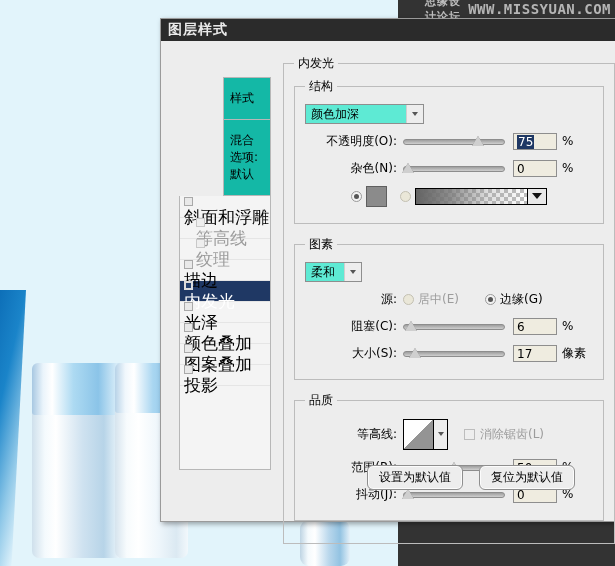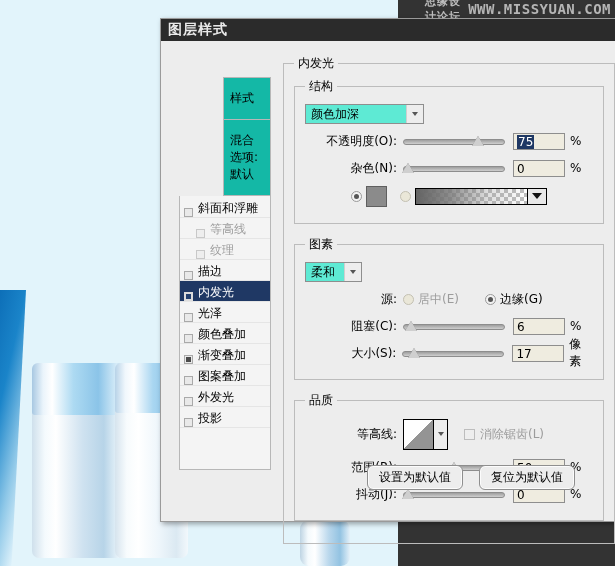--- a/index.html
+++ b/index.html
@@ -34,22 +34,22 @@
   #titlebar .t{color:#e9e9e9;font-size:14px;font-weight:bold;letter-spacing:1px;}
   #dlg-body{position:relative;height:480px;padding:8px 0 0 0;}
 
   
   #styles-panel{position:absolute;left:18px;top:36px;width:92px;}
   .sp-head{background:#14b8a6;border:1px solid #b7b7b7;border-bottom:none;
     padding:12px 6px;font-size:12px;margin-left:44px;}
   .sp-head.two{border-bottom:1px solid #b7b7b7;}
   #style-list{border:1px solid #b7b7b7;border-top:none;background:#f4f4f4;height:272px;
     padding-top:1px;}
-  .sl-item{display:flex;align-items:flex-end;height:20px;padding-left:4px;font-size:12px;
-    border-bottom:1px solid #e5e5e5;}
+  .sl-item{display:flex;align-items:flex-start;height:20px;padding-left:4px;font-size:17px;
+    border-bottom:1px solid #e5e5e5;flex-direction:column;}
   .sl-item.indent{padding-left:16px;}
   .sl-item.active{background:#1f3864;color:#ffffff;}
   .cb{width:9px;height:9px;border:1px solid #a9a9a9;background:#e9e9e9;
     margin-right:5px;flex:none;box-sizing:border-box;position:relative;}
   .cb.on::after{content:"";position:absolute;left:1px;top:1px;width:5px;height:5px;
     background:#4a4a4a;}
   .sl-item.active .cb{border-color:#dcdcdc;background:#dcdcdc;}
   .sl-item.active .cb.on::after{background:#23406f;}
   .sl-item.dim{color:#9c9c9c;}
   .sl-item.dim .cb{background:#eeeeee;border-color:#c8c8c8;}
@@ -70,21 +70,21 @@
   .slider{position:relative;height:12px;flex:none;}
   .slider .track{position:absolute;top:4px;left:0;right:0;height:6px;border-radius:3px;
     background:linear-gradient(180deg,#9e9e9e,#cfcfcf);border:1px solid #8d8d8d;box-sizing:border-box;}
   .slider .thumb{position:absolute;top:1px;width:13px;height:11px;}
   .slider .thumb i{display:block;width:0;height:0;border-left:6px solid transparent;
     border-right:6px solid transparent;border-bottom:10px solid #cfcfcf;
     filter:drop-shadow(0 0 0 #777);}
   .slider .thumb::after{content:"";position:absolute;left:0;top:0;width:0;height:0;
     border-left:6px solid transparent;border-right:6px solid transparent;
     border-bottom:10px solid transparent;}
-  .numbox{width:52px;text-align:left;margin-left:8px;background:#efece0;
+  .numbox{width:44px;text-align:left;margin-left:8px;background:#efece0;
     border:1px solid #8e8e8e;height:17px;line-height:17px;font-size:12px;padding:0 3px;
     box-sizing:border-box;}
   .numbox.sel{background:#efece0;}
   .numbox.sel span{background:#1f3864;color:#fff;padding:0 1px;}
   .unit{margin-left:5px;font-size:12px;}
   .radio{width:11px;height:11px;border-radius:50%;border:1px solid #9a9a9a;
     background:#f2f2f2;display:inline-block;position:relative;margin-right:4px;
     box-sizing:border-box;vertical-align:middle;flex:none;}
   .radio.on::after{content:"";position:absolute;left:2px;top:2px;width:5px;height:5px;
     border-radius:50%;background:#555;}
@@ -173,30 +173,22 @@
           </div>
           <div class="sl-item">
             <span class="cb"></span>
             <span>光泽</span>
           </div>
           <div class="sl-item">
             <span class="cb"></span>
             <span>颜色叠加</span>
           </div>
           <div class="sl-item">
-            <span class="cb on"></span>
-            <span>渐变叠加</span>
-          </div>
-          <div class="sl-item">
             <span class="cb"></span>
             <span>图案叠加</span>
-          </div>
-          <div class="sl-item">
-            <span class="cb"></span>
-            <span>外发光</span>
           </div>
           <div class="sl-item">
             <span class="cb"></span>
             <span>投影</span>
           </div>
         </div>
     </div>
 
     <div id="content">
 

